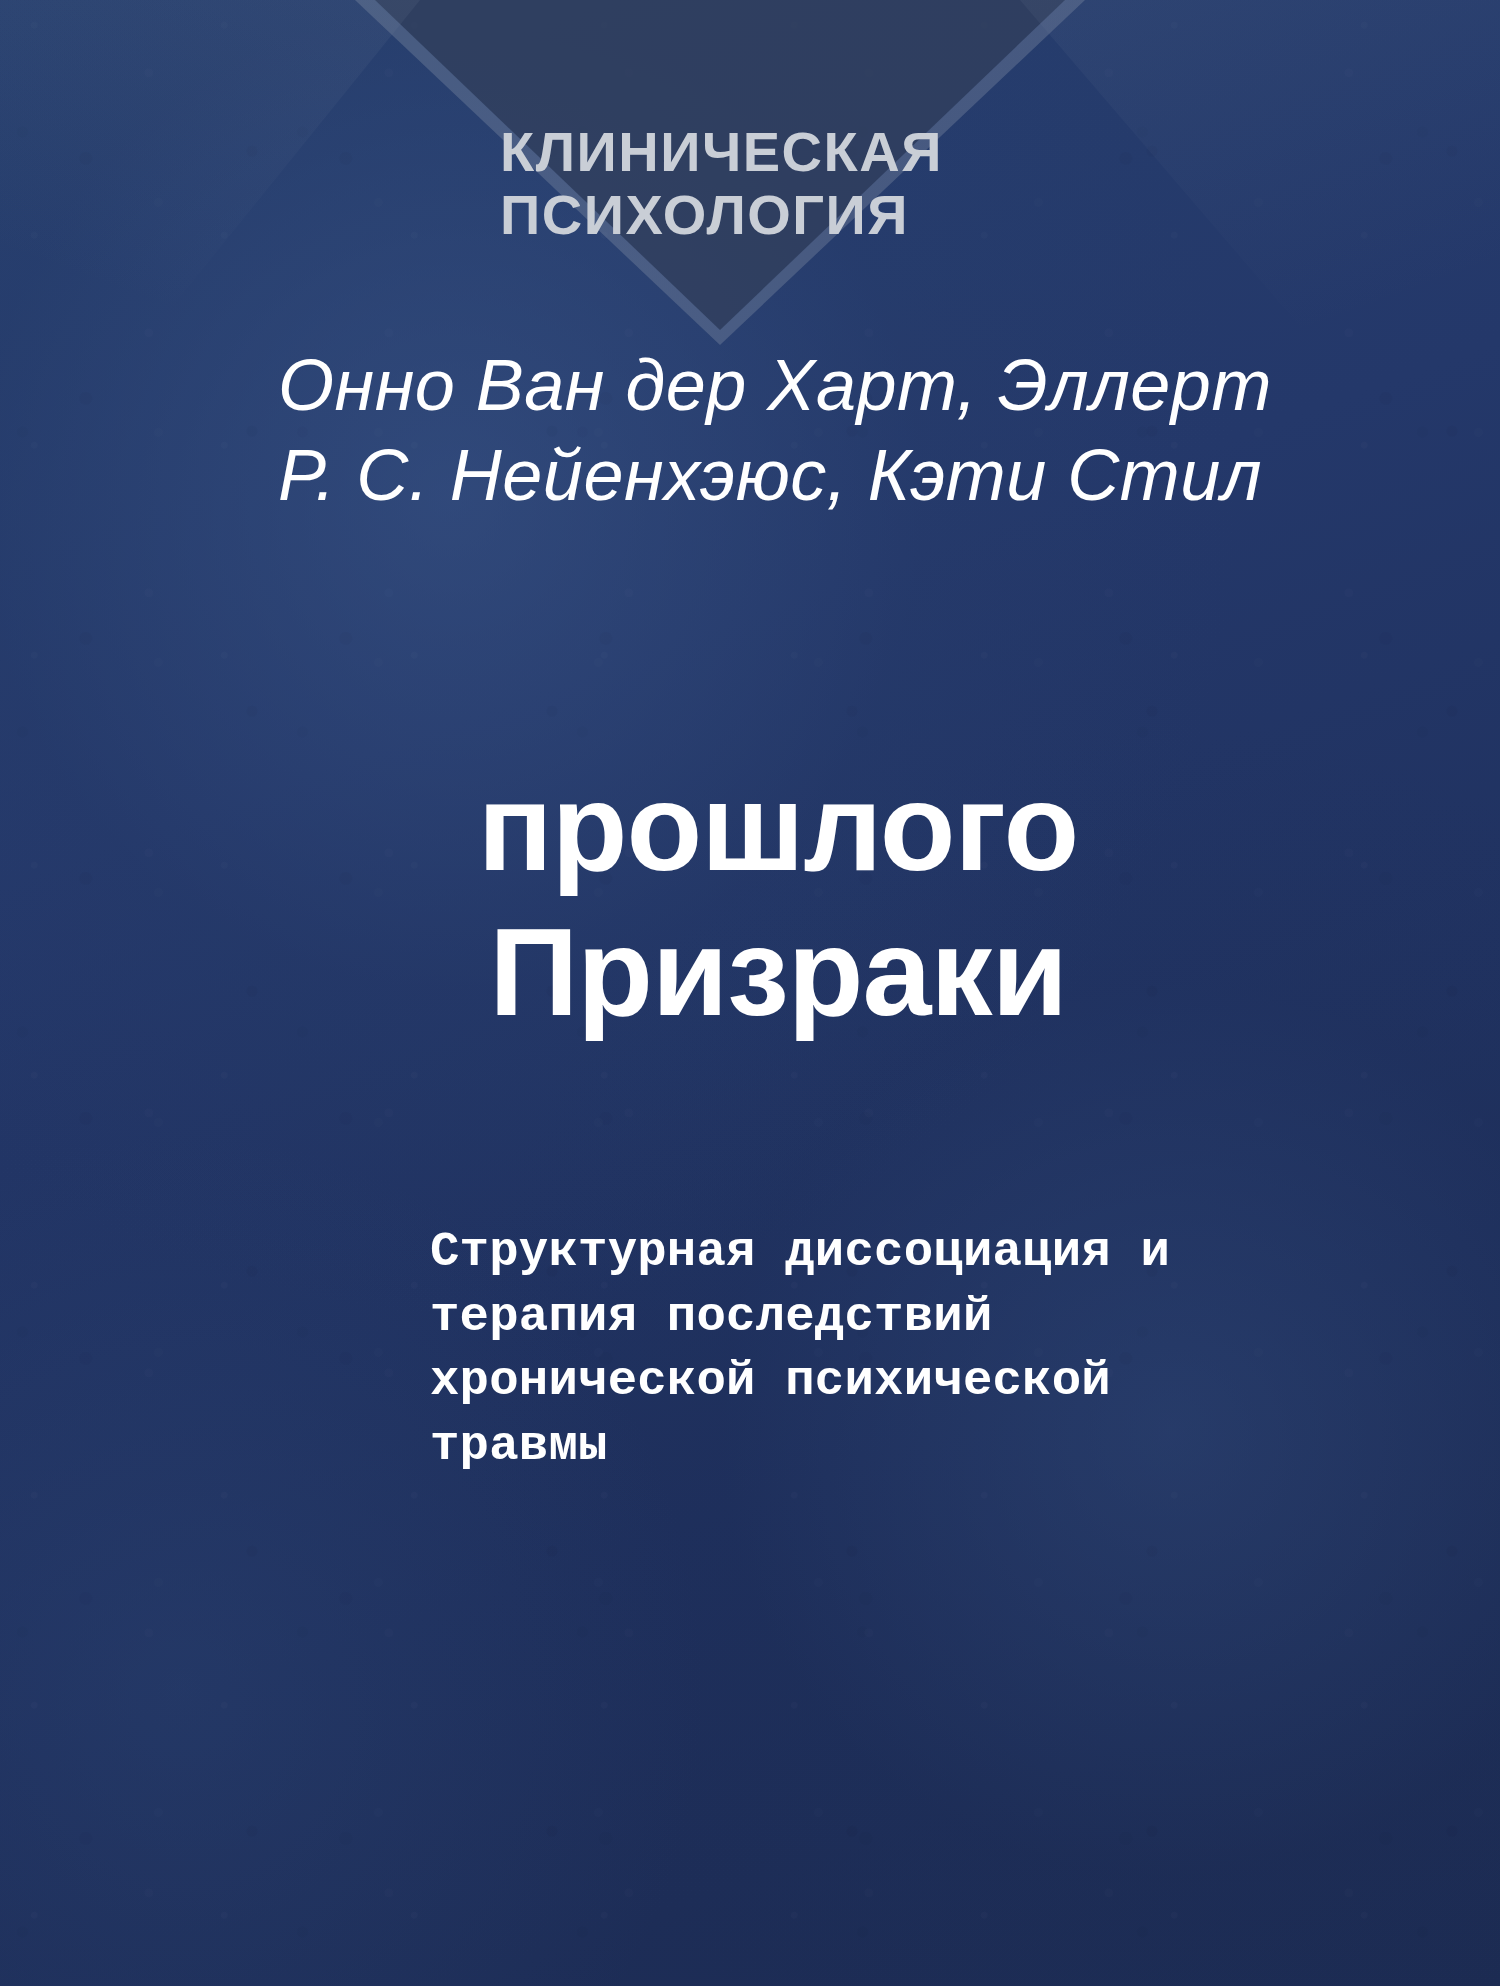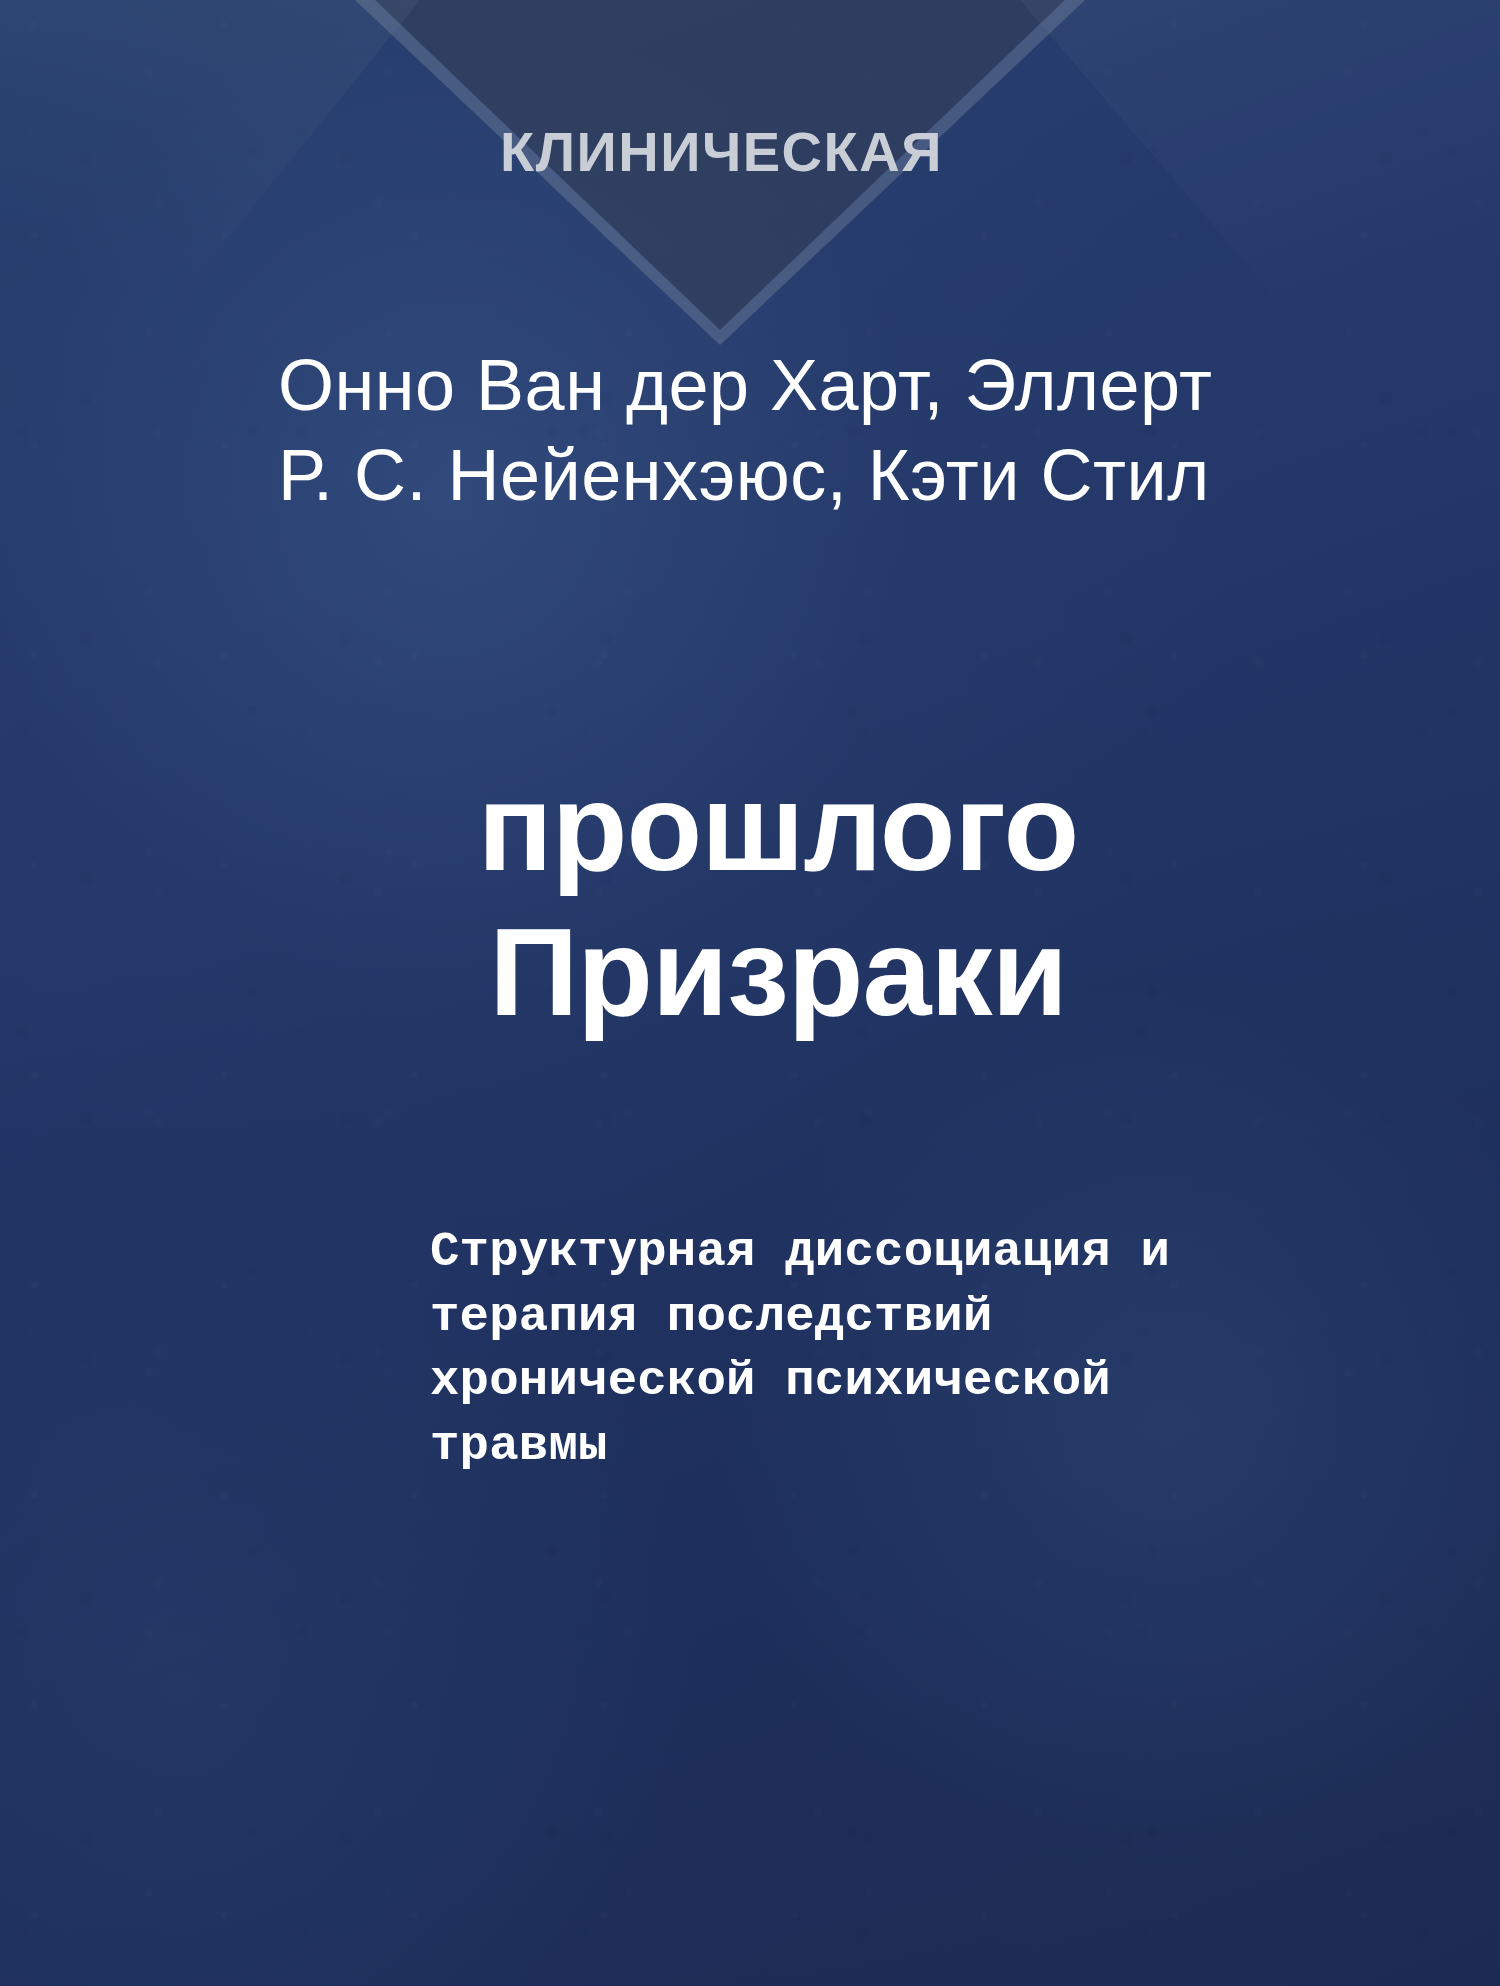--- a/index.html
+++ b/index.html
@@ -112,20 +112,21 @@
   .authors {
     position: absolute;
     top: 340px;
     left: 278px;
     width: 1000px;
     color: #ffffff;
     font-size: 72px;
     line-height: 1.25;
     font-weight: 400;
     letter-spacing: 0.5px;
+    font-style: italic;
   }
 
   .title {
     position: absolute;
     top: 755px;
     left: 278px;
     width: 1000px;
     color: #ffffff;
     font-size: 124px;
     font-weight: bold;
@@ -154,20 +155,21 @@
   <div class="texture"></div>
   <div class="wedge-grey"></div>
   <div class="wedge-dark"></div>
   <div class="wedge-left"></div>
   <div class="wedge-right"></div>
 
   <div class="content">
 
     <div class="series">
       <span>Клиническая</span>
+      <span class="line2">психология</span>
     </div>
 
     <div class="authors">Онно Ван дер Харт, Эллерт Р. С. Нейенхэюс, Кэти Стил</div>
 
     <div class="title">
       <div>прошлого</div>
       <div>Призраки</div>
     </div>
 
     <div class="subtitle">Структурная диссоциация и терапия последствий хронической психической травмы</div>

